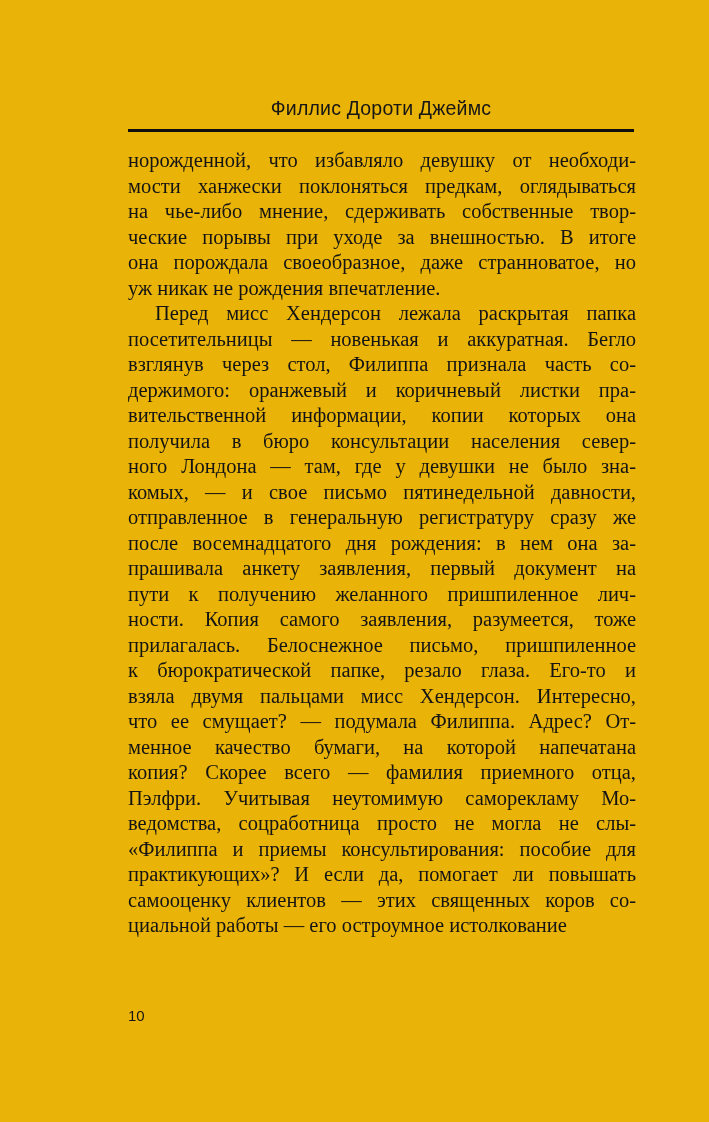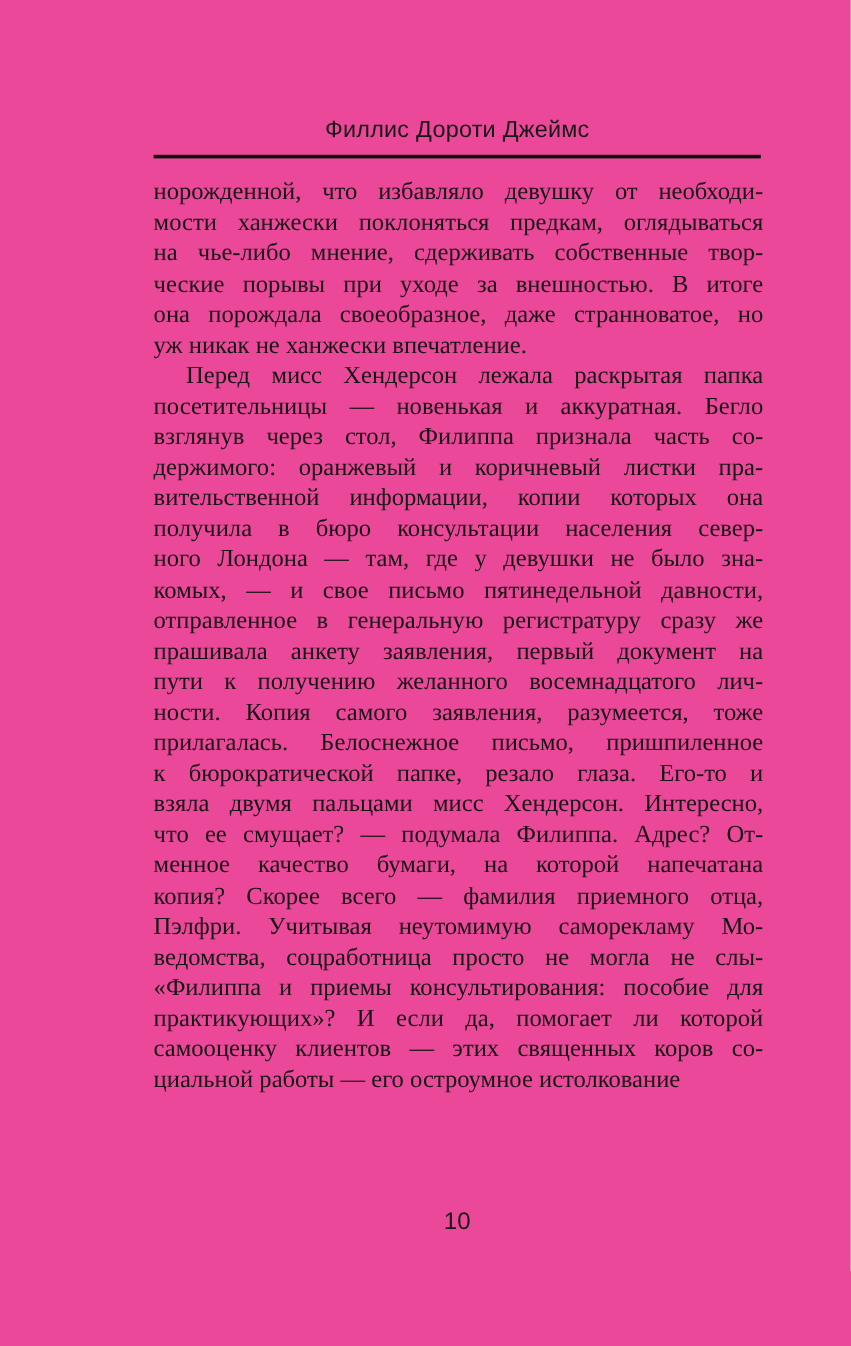--- a/index.html
+++ b/index.html
@@ -4,21 +4,21 @@
 <style>
   html, body {
     margin: 0;
     padding: 0;
     background: #ffffff;
   }
   .page {
     position: relative;
     width: 709px;
     height: 1122px;
-    background: #ec4899;
+    background: #eab308;
     overflow: hidden;
     font-kerning: normal;
   }
   .running-head {
     position: absolute;
     left: 128px;
     top: 97px;
     width: 506px;
     text-align: center;
     font-family: "Liberation Sans", "DejaVu Sans", sans-serif;
@@ -56,62 +56,62 @@
     text-align-last: left;
   }
   .line.indent {
     text-indent: 27px;
   }
   .folio {
     position: absolute;
     left: 128px;
     top: 1007px;
     width: 506px;
-    text-align: center;
     font-family: "Liberation Sans", "DejaVu Sans", sans-serif;
-    font-size: 20px;
+    font-size: 15px;
     color: #161616;
   }
 </style>
 </head>
 <body>
 
 <div class="page">
   <div class="running-head">Филлис Дороти Джеймс</div>
   <div class="header-rule"></div>
   <div class="page-text">
       <div class="para">
         <div class="line">норожденной, что избавляло девушку от необходи-</div>
         <div class="line">мости ханжески поклоняться предкам, оглядываться</div>
         <div class="line">на чье-либо мнение, сдерживать собственные твор-</div>
         <div class="line">ческие порывы при уходе за внешностью. В итоге</div>
         <div class="line">она порождала своеобразное, даже странноватое, но</div>
-        <div class="line last">уж никак не ханжески впечатление.</div>
+        <div class="line last">уж никак не рождения впечатление.</div>
       </div>
       <div class="para">
         <div class="line indent">Перед мисс Хендерсон лежала раскрытая папка</div>
         <div class="line">посетительницы — новенькая и аккуратная. Бегло</div>
         <div class="line">взглянув через стол, Филиппа признала часть со-</div>
         <div class="line">держимого: оранжевый и коричневый листки пра-</div>
         <div class="line">вительственной информации, копии которых она</div>
         <div class="line">получила в бюро консультации населения север-</div>
         <div class="line">ного Лондона — там, где у девушки не было зна-</div>
         <div class="line">комых, — и свое письмо пятинедельной давности,</div>
         <div class="line">отправленное в генеральную регистратуру сразу же</div>
+        <div class="line">после восемнадцатого дня рождения: в нем она за-</div>
         <div class="line">прашивала анкету заявления, первый документ на</div>
-        <div class="line">пути к получению желанного восемнадцатого лич-</div>
+        <div class="line">пути к получению желанного пришпиленное лич-</div>
         <div class="line">ности. Копия самого заявления, разумеется, тоже</div>
         <div class="line">прилагалась. Белоснежное письмо, пришпиленное</div>
         <div class="line">к бюрократической папке, резало глаза. Его-то и</div>
         <div class="line">взяла двумя пальцами мисс Хендерсон. Интересно,</div>
         <div class="line">что ее смущает? — подумала Филиппа. Адрес? От-</div>
         <div class="line">менное качество бумаги, на которой напечатана</div>
         <div class="line">копия? Скорее всего — фамилия приемного отца,</div>
         <div class="line">Пэлфри. Учитывая неутомимую саморекламу Мо-</div>
         <div class="line">ведомства, соцработница просто не могла не слы-</div>
         <div class="line">«Филиппа и приемы консультирования: пособие для</div>
-        <div class="line">практикующих»? И если да, помогает ли которой</div>
+        <div class="line">практикующих»? И если да, помогает ли повышать</div>
         <div class="line">самооценку клиентов — этих священных коров со-</div>
         <div class="line last">циальной работы — его остроумное истолкование</div>
       </div>
     </div>
   <div class="folio">10</div>
 </div>
 
 </body></html>

